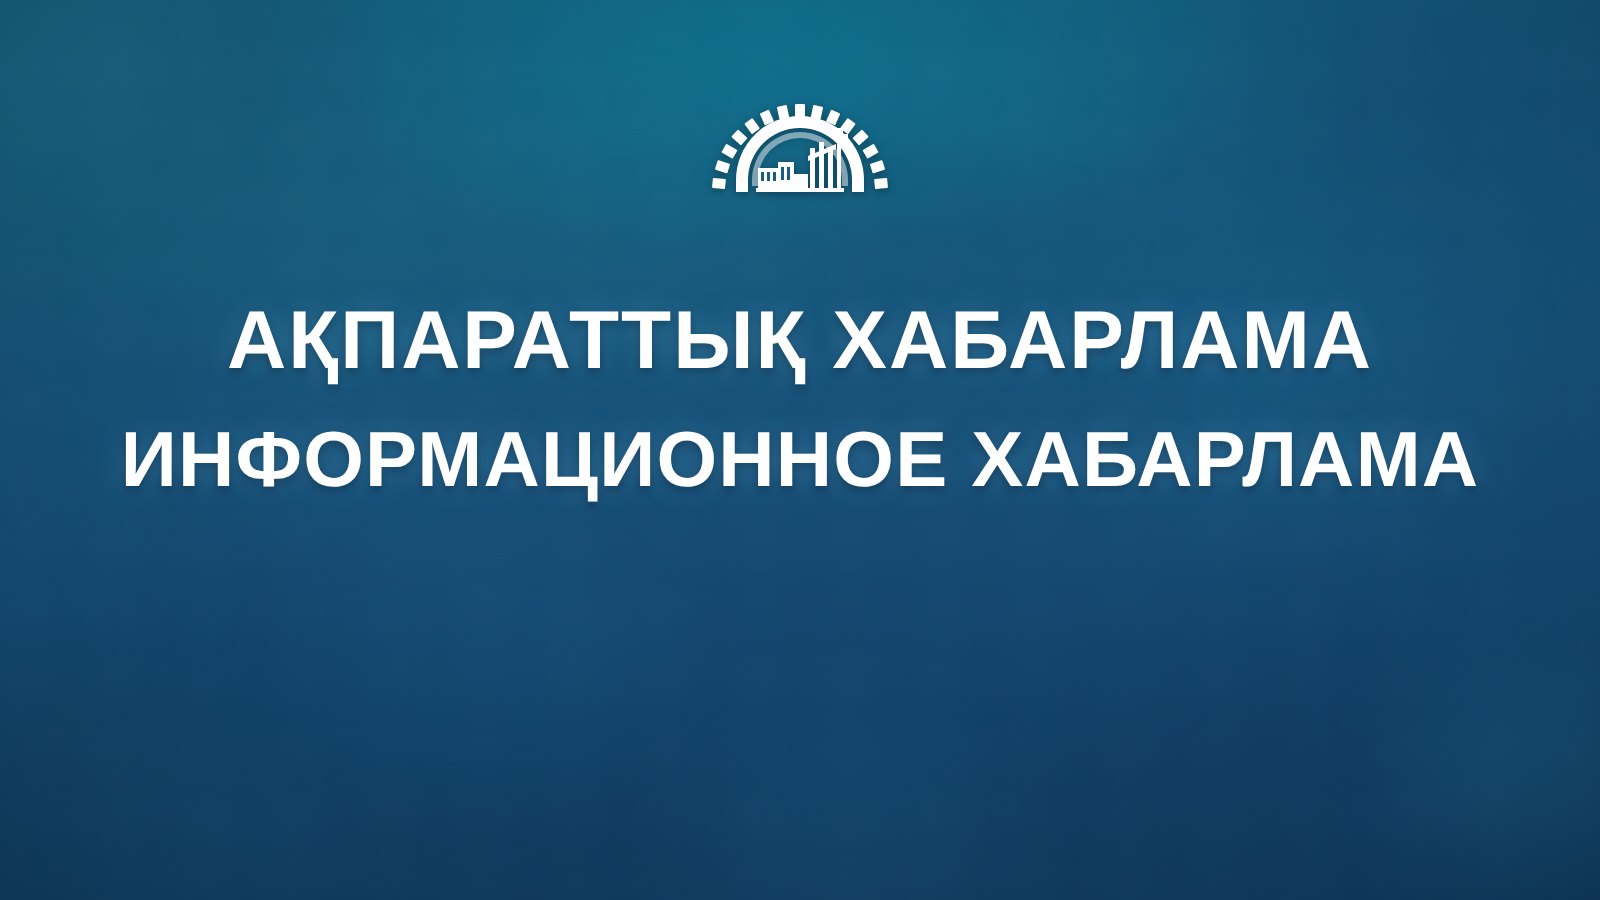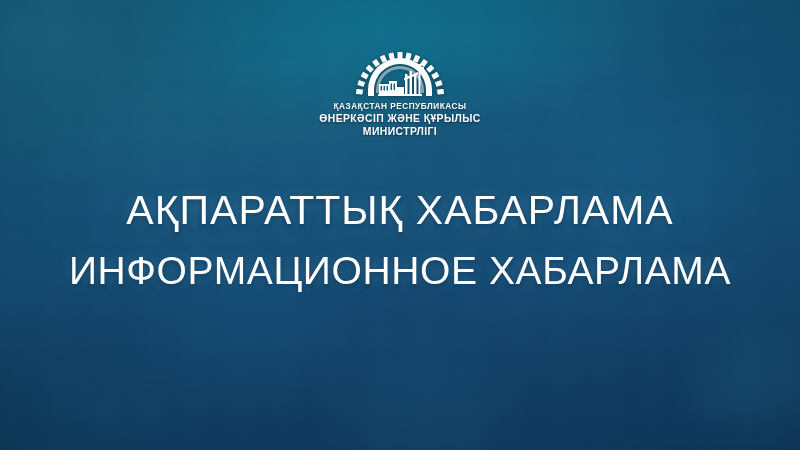--- a/index.html
+++ b/index.html
@@ -126,21 +126,21 @@
   }
 
   
   .headlines {
     margin-top: 48px;
     text-align: center;
     width: 100%;
   }
   .headline {
     color: #ffffff;
-    font-weight: 400;
+    font-weight: 700;
     white-space: nowrap;
     text-shadow:
       0 0 14px rgba(120,200,235,.30),
       0 2px 5px rgba(0,20,40,.45);
   }
   .headline-kk {
     font-size: 41px;
     letter-spacing: 1.0px;
     line-height: 48px;
   }
@@ -231,25 +231,20 @@
           <rect x="144" y="46" width="5" height="39"></rect>
 
           <rect x="153" y="30" width="4" height="55"></rect>
           <rect x="146" y="30" width="18" height="4"></rect>
           <rect x="151" y="24" width="8" height="5"></rect>
 
           <path d="M124,52 L152,40 L152,45 L124,57 Z"></path>
         </g>
       </svg>
 
-      <div class="emblem-caption">
-        <div class="cap-line-1">ҚАЗАҚСТАН РЕСПУБЛИКАСЫ</div>
-        <div class="cap-line-2">ӨНЕРКӘСІП ЖӘНЕ ҚҰРЫЛЫС</div>
-        <div class="cap-line-3">МИНИСТРЛІГІ</div>
-      </div>
     </div>
 
     <div class="headlines">
       <div class="headline headline-kk">АҚПАРАТТЫҚ ХАБАРЛАМА</div>
       <div class="headline headline-ru">ИНФОРМАЦИОННОЕ ХАБАРЛАМА</div>
     </div>
 
   </div>
 </div>
 

